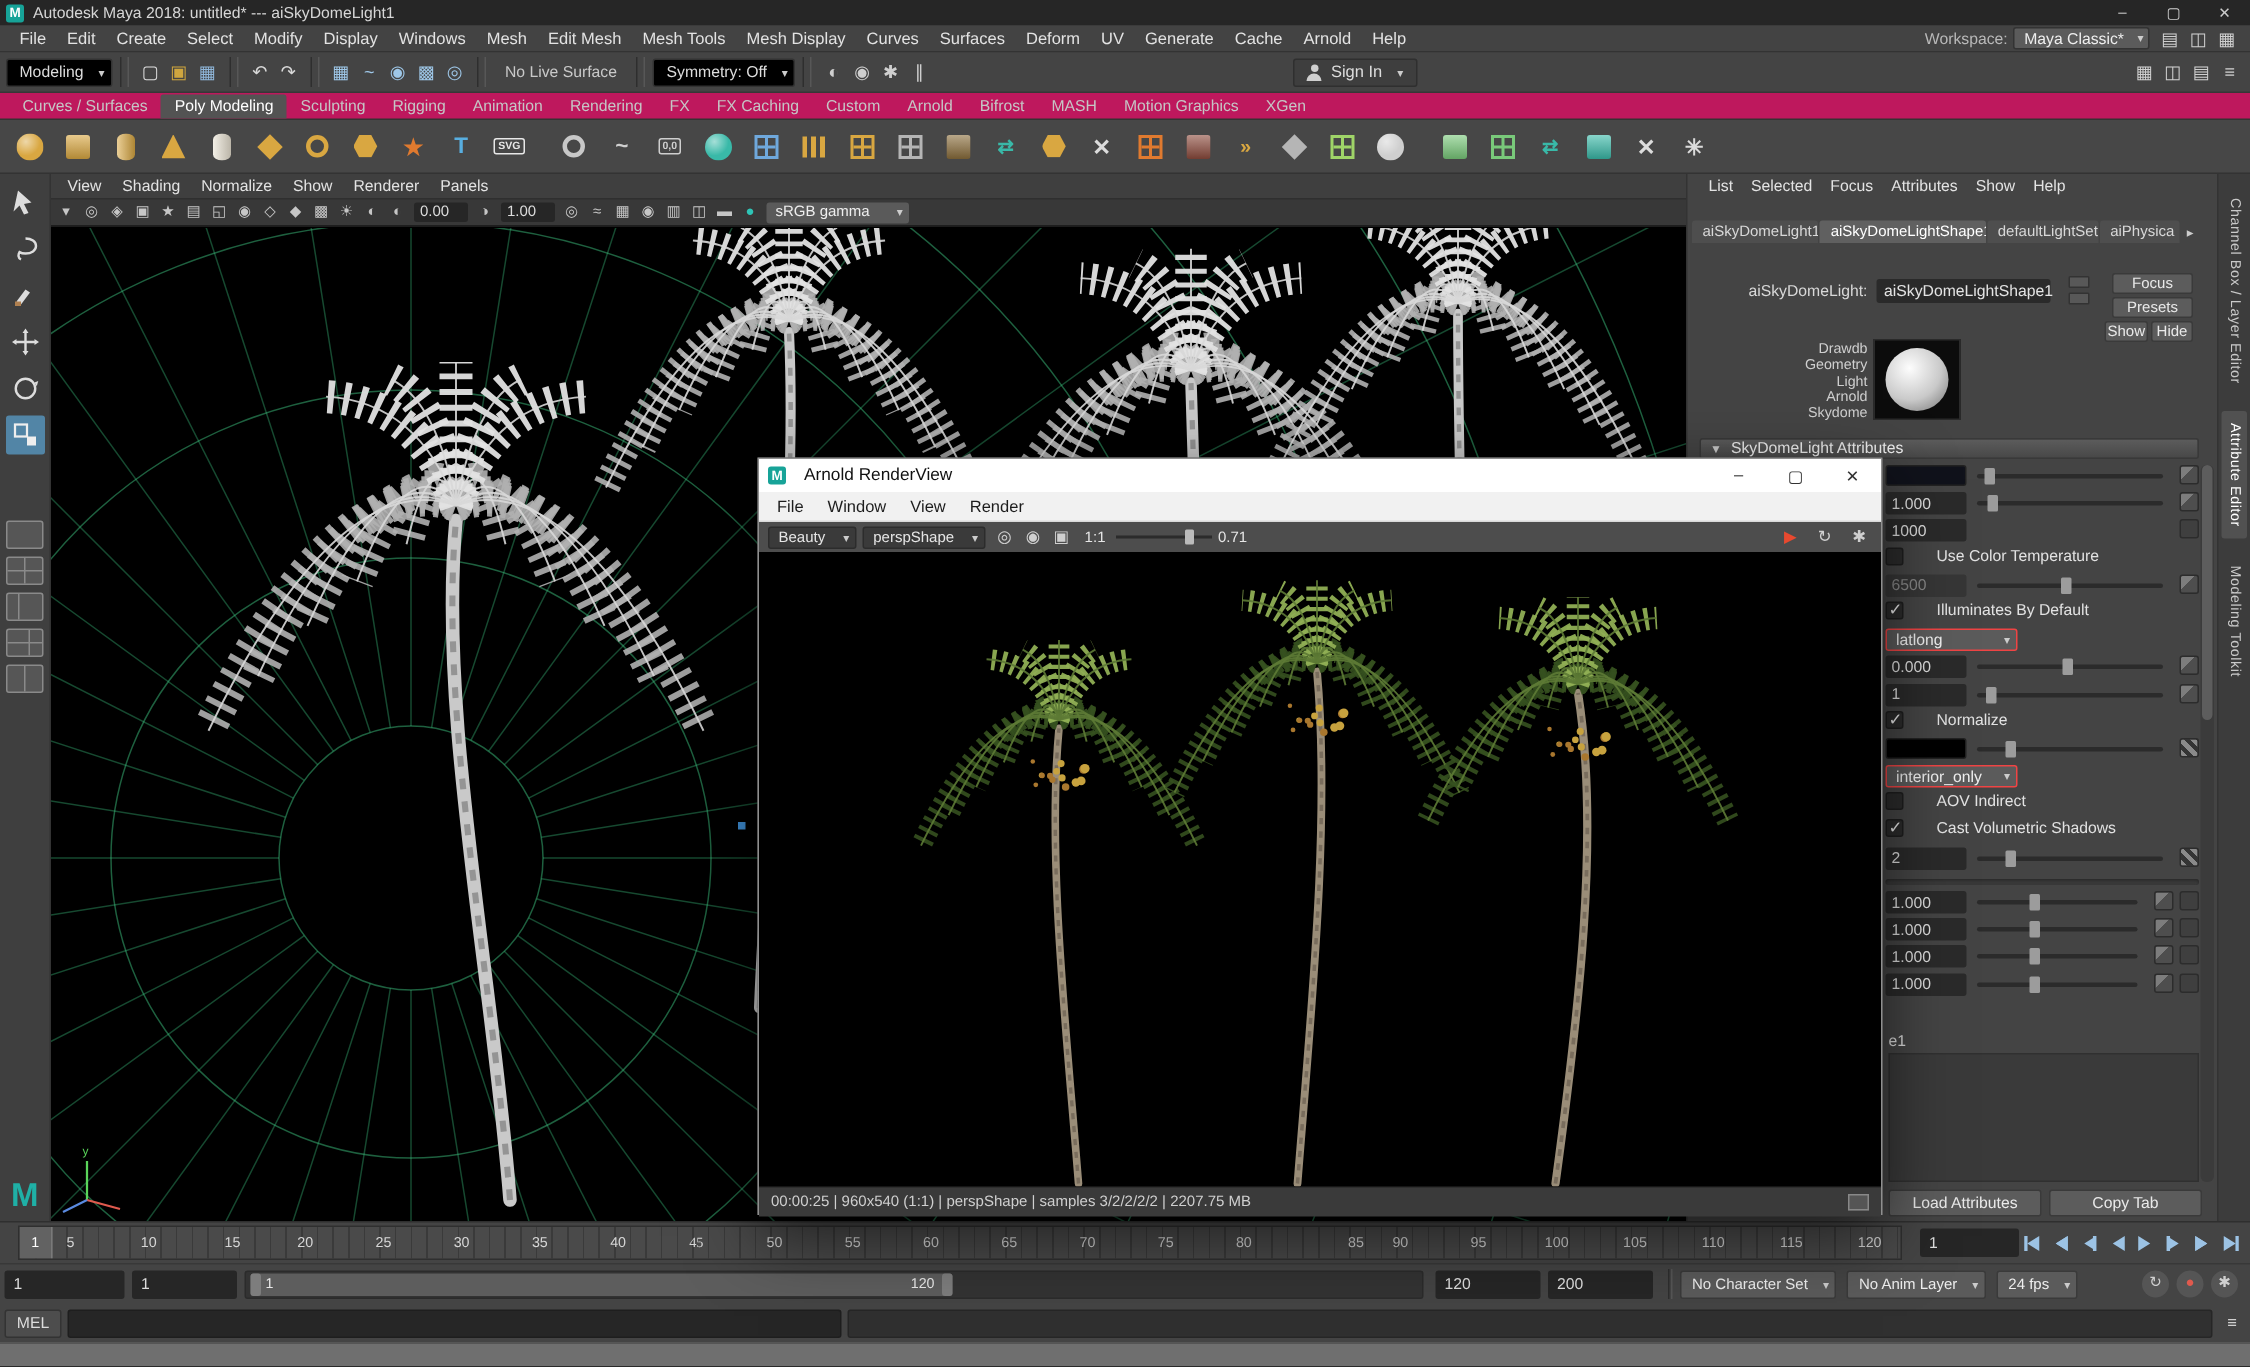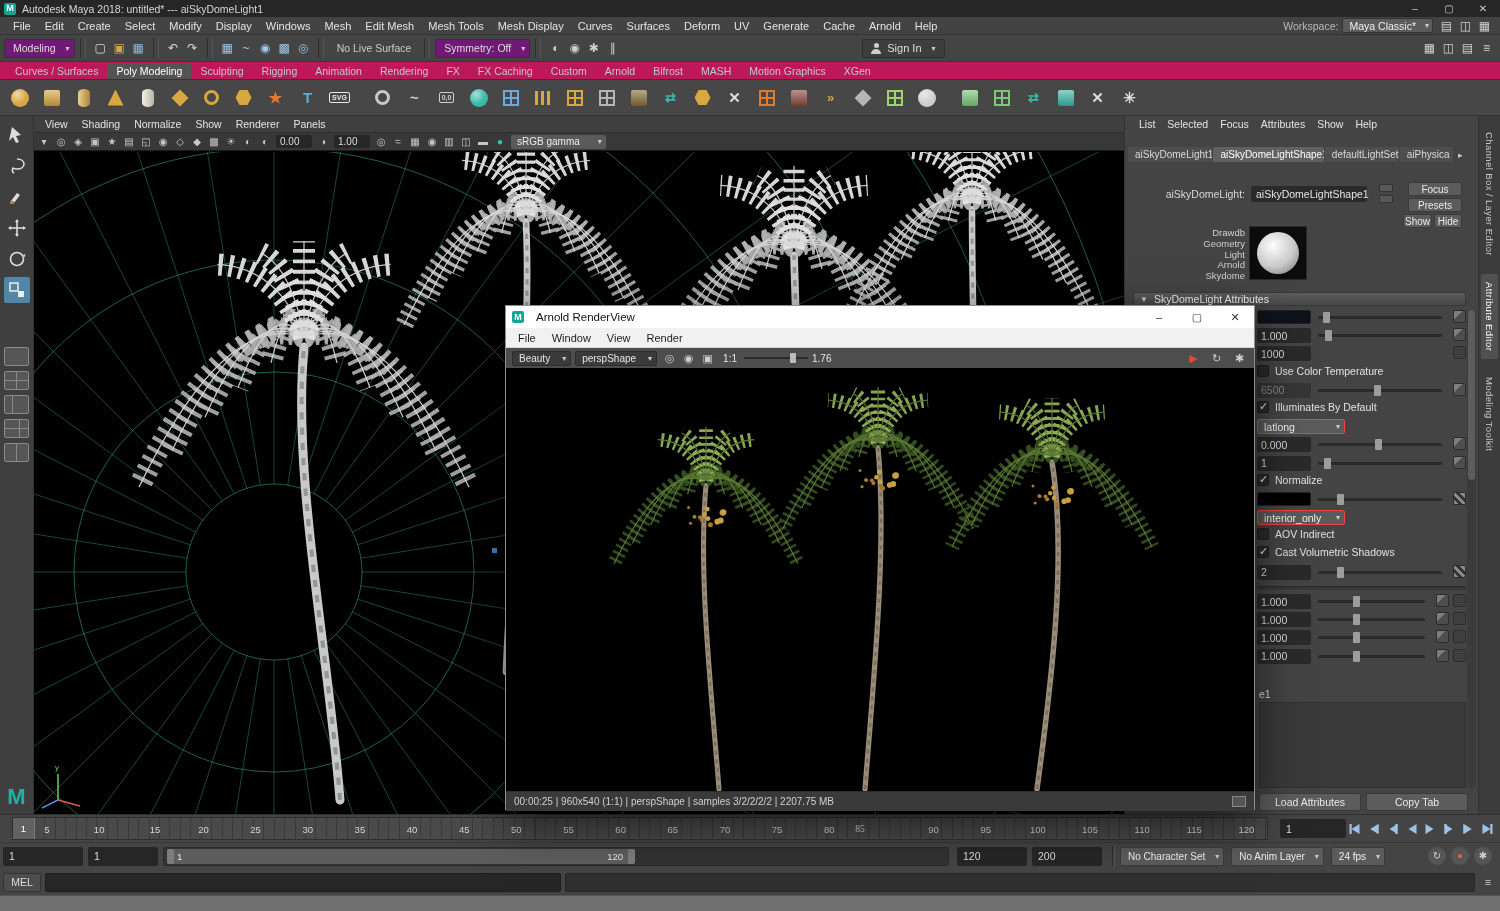--- a/index.html
+++ b/index.html
@@ -15,21 +15,21 @@
 
 #menubar{position:absolute;top:17px;left:0;right:0;height:18px;background:#434343;border-bottom:1px solid #333;display:flex;align-items:center;padding-left:6px}
 .mi{padding:0 7px;color:#e3e3e3;font-size:11px;white-space:nowrap}
 #menubar .mb-right{margin-left:auto;display:flex;align-items:center;gap:4px;padding-right:6px}
 .ws-label{color:#b9b9b9;font-size:10.5px}
 .dropctl{position:relative;background:#5b5b5b;border:1px solid #333;border-radius:2px;height:15px;display:flex;align-items:center;padding:0 16px 0 6px;font-size:10.5px;color:#eee;white-space:nowrap}
 .dropctl:after{content:"▾";position:absolute;right:3px;font-size:8px;color:#ccc}
 
 
 #statusline{position:absolute;top:35px;left:0;right:0;height:27px;background:#444;border-bottom:1px solid #373737;display:flex;align-items:center;padding:0 4px;gap:2px}
-.sl-drop{position:relative;background:#701a75;border:1px solid #333;border-radius:2px;height:19px;display:flex;align-items:center;padding:0 18px 0 8px;font-size:10.5px}
+.sl-drop{position:relative;background:#000000;border:1px solid #333;border-radius:2px;height:19px;display:flex;align-items:center;padding:0 18px 0 8px;font-size:10.5px}
 .sl-drop:after{content:"▾";position:absolute;right:4px;font-size:8px;color:#ccc}
 .sl-sep{width:6px;height:20px;margin:0 3px;border-left:1px solid #2e2e2e;border-right:1px solid #575757}
 .ic{width:19px;height:20px;display:flex;align-items:center;justify-content:center}
 .ic .g{font-size:12px;line-height:1;color:#cfcfcf}
 .sl-label{color:#c9c9c9;font-size:10.5px;padding:0 8px;white-space:nowrap}
 .signin{display:flex;align-items:center;gap:6px;background:#3e3e3e;border:1px solid #2f2f2f;border-radius:2px;height:19px;padding:0 8px;margin-left:238px;position:relative}
 .signin:after{content:"▾";font-size:8px;color:#ccc;margin-left:4px}
 .person{width:10px;height:11px;position:relative}
 .person:before{content:"";position:absolute;left:2.5px;top:0;width:5px;height:5px;border-radius:50%;background:#cfcfcf}
 .person:after{content:"";position:absolute;left:0;top:6px;width:10px;height:5px;border-radius:5px 5px 0 0;background:#cfcfcf}
@@ -110,21 +110,21 @@
 .ae-row{height:17px;margin-bottom:1.2px;display:flex;align-items:flex-start;padding-left:132px}
 .ae-field{width:54px;height:15px;background:#2a2a2a;border-radius:2px;color:#dcdcdc;font-size:10.5px;display:flex;align-items:center;padding:0 4px}
 .ae-field.dis{color:#868686;background:#363636}
 .ae-swatch{width:54px;height:14px;border:1px solid #222;border-radius:2px}
 .ae-slider{flex:1;height:15px;margin:0 7px;position:relative}
 .ae-slider:before{content:"";position:absolute;left:0;right:0;top:6px;height:3px;background:#2b2b2b;border-radius:2px}
 .ae-slider.off:before{display:none}
 .ae-slider .handle{position:absolute;top:2px;width:7px;height:11px;background:#9c9c9c;border-radius:1px}
 .cb{width:12px;height:12px;background:#2b2b2b;border:1px solid #1e1e1e;border-radius:2px;position:relative;flex:0 0 auto}
 .cb.on:after{content:"✓";position:absolute;left:1px;top:-2px;font-size:11px;color:#ececec}
-.cb-label{margin-left:6px;font-size:10.5px;color:#e2e2e2;white-space:nowrap}
+.cb-label{margin-left:22px;font-size:10.5px;color:#e2e2e2;white-space:nowrap}
 .ae-select{position:relative;min-width:88px;height:15px;background:#5b5b5b;border:1px solid #ef4444;border-radius:2px;display:flex;align-items:center;padding:0 18px 0 6px;font-size:10.5px;color:#efefef}
 .ae-select:after{content:"▾";position:absolute;right:4px;font-size:8px;color:#ccc}
 .tail{width:13px;height:13px;margin-left:4px;border:1px solid #2c2c2c;border-radius:2px;background:#4e4e4e;flex:0 0 auto}
 .tail.map{background:linear-gradient(135deg,#7d7d7d 0 40%,#4e4e4e 40%)}
 .tail.checker{background:repeating-linear-gradient(45deg,#8a8a8a 0 3px,#343434 3px 6px)}
 .tail.box{background:#3f3f3f}
 .ae-row.ae-sep{height:10px;padding-left:132px;align-items:center}
 .ae-row.ae-sep:after{content:"";flex:1;height:4px;background:#3a3a3a;border-radius:2px;box-shadow:inset 0 1px 2px #282828}
 .ae-tail-label{position:absolute;left:134px;top:572px;font-size:10.5px;color:#ddd}
 .ae-notes{position:absolute;left:134px;right:12px;top:586px;height:86px;background:#3a3a3a;border:1px solid #303030}
@@ -980,29 +980,29 @@
     <div class="tl-strip">
       <div class="tl-ticks" id="tl-ticks">
           <span class="tl-num" style="left: 34px;">5</span>
           <span class="tl-num" style="left: 86.15px;">10</span>
           <span class="tl-num" style="left: 142px;">15</span>
           <span class="tl-num" style="left: 190.45px;">20</span>
           <span class="tl-num" style="left: 242.6px;">25</span>
           <span class="tl-num" style="left: 294.75px;">30</span>
           <span class="tl-num" style="left: 346.9px;">35</span>
           <span class="tl-num" style="left: 399.05px;">40</span>
-          <span class="tl-num" style="left: 451.2px;">45</span>
+          <span class="tl-num" style="left: 451.2px; font-family: Liberation Serif, serif;">45</span>
           <span class="tl-num" style="left: 503.35px;">50</span>
           <span class="tl-num" style="left: 555.5px;">55</span>
           <span class="tl-num" style="left: 607.65px;">60</span>
           <span class="tl-num" style="left: 659.8px;">65</span>
           <span class="tl-num" style="left: 711.95px;">70</span>
           <span class="tl-num" style="left: 764.1px;">75</span>
           <span class="tl-num" style="left: 816.25px;">80</span>
-          <span class="tl-num" style="left: 847px; font-family: Liberation Serif, serif;">85</span>
+          <span class="tl-num" style="left: 891px;">85</span>
           <span class="tl-num" style="left: 920.55px;">90</span>
           <span class="tl-num" style="left: 972.7px;">95</span>
           <span class="tl-num" style="left: 1024.85px;">100</span>
           <span class="tl-num" style="left: 1077px;">105</span>
           <span class="tl-num" style="left: 1129.15px;">110</span>
           <span class="tl-num" style="left: 1181.3px;">115</span>
           <span class="tl-num" style="left: 1233.45px;">120</span>
         </div>
       <div class="tl-cursor">1</div>
     </div>
@@ -1129,21 +1129,21 @@
             <span class="g">◉</span>
           </span>
           <span class="ic">
             <span class="g">▣</span>
           </span>
         </span>
       <span class="ratio">1:1</span>
       <span class="zoom-slider">
           <span class="handle"></span>
         </span>
-      <span class="zoom-val">1.76</span>
+      <span class="zoom-val">0.71</span>
       <span class="aw-right" id="awt-right">
           <span class="ic">
             <span class="g" style="color: rgb(232, 73, 47);">▶</span>
           </span>
           <span class="ic">
             <span class="g" style="color: rgb(207, 207, 207);">↻</span>
           </span>
           <span class="ic">
             <span class="g" style="color: rgb(207, 207, 207);">✱</span>
           </span>

